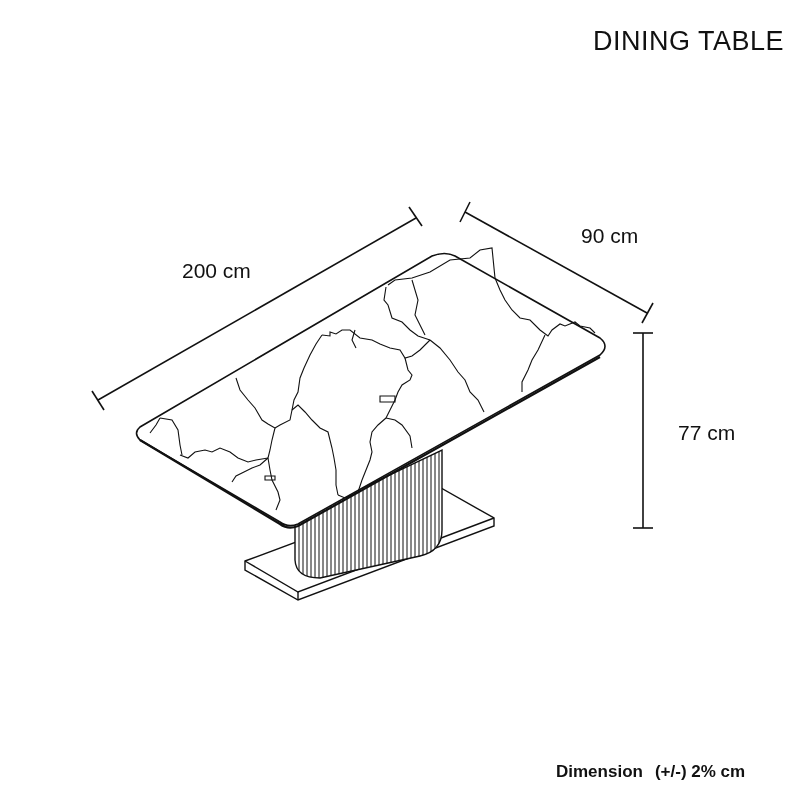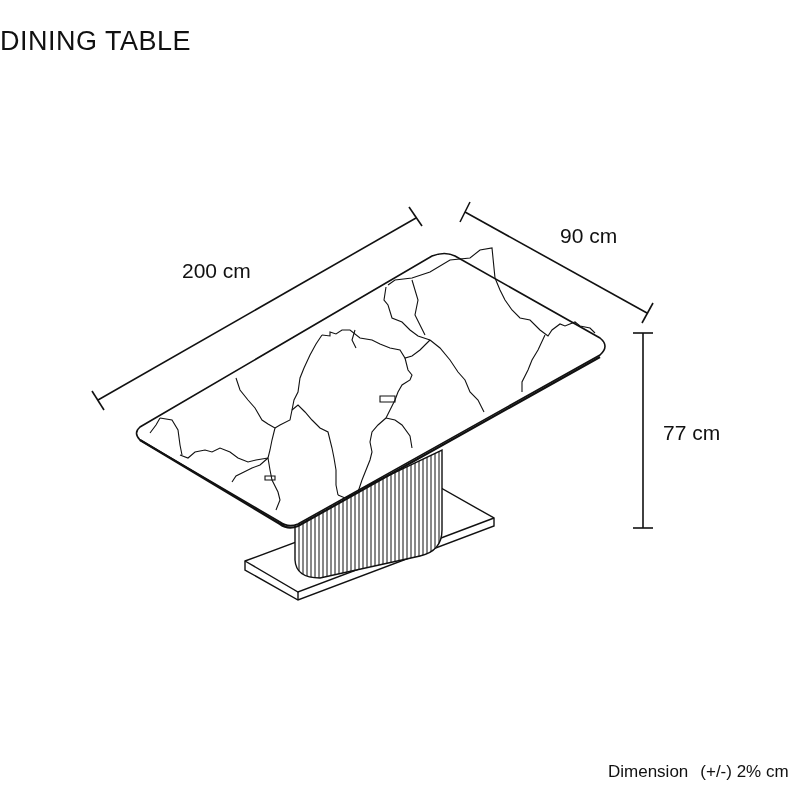--- a/index.html
+++ b/index.html
@@ -1,22 +1,22 @@
 <!DOCTYPE html>
 <html><head>
   <meta charset="utf-8">
   <style>
     html, body { margin: 0; padding: 0; background: #ffffff; }
     body { width: 800px; height: 800px; position: relative; overflow: hidden; font-family: "Liberation Sans", sans-serif; color: #111; }
-    .title { position: absolute; top: 26px; left: 0; width: 784px; text-align: left; font-size: 27px; letter-spacing: 0.5px; color: #111; }
+    .title { position: absolute; top: 26px; left: 0; width: 784px; text-align: right; font-size: 27px; letter-spacing: 0.5px; color: #111; }
     .label { position: absolute; font-size: 21px; color: #111; white-space: nowrap; }
     .lbl-length { left: 182px; top: 259px; }
-    .lbl-width { left: 560px; top: 224px; text-align: right; }
-    .lbl-height { left: 663px; top: 421px; }
-    .footer { position: absolute; left: 608px; top: 762px; font-size: 17px; color: #111; white-space: nowrap; }
+    .lbl-width { left: 581px; top: 224px; text-align: right; }
+    .lbl-height { left: 678px; top: 421px; }
+    .footer { position: absolute; left: 556px; top: 762px; font-size: 17px; color: #111; white-space: nowrap; font-weight: bold; }
     .footer .gap { display: inline-block; width: 12px; }
     svg.drawing { position: absolute; left: 0; top: 0; }
   </style>
 </head>
 <body>
 
 <div class="title">DINING TABLE</div>
 
 <svg class="drawing" width="800" height="800" viewBox="0 0 800 800" xmlns="http://www.w3.org/2000/svg">
   <defs>

